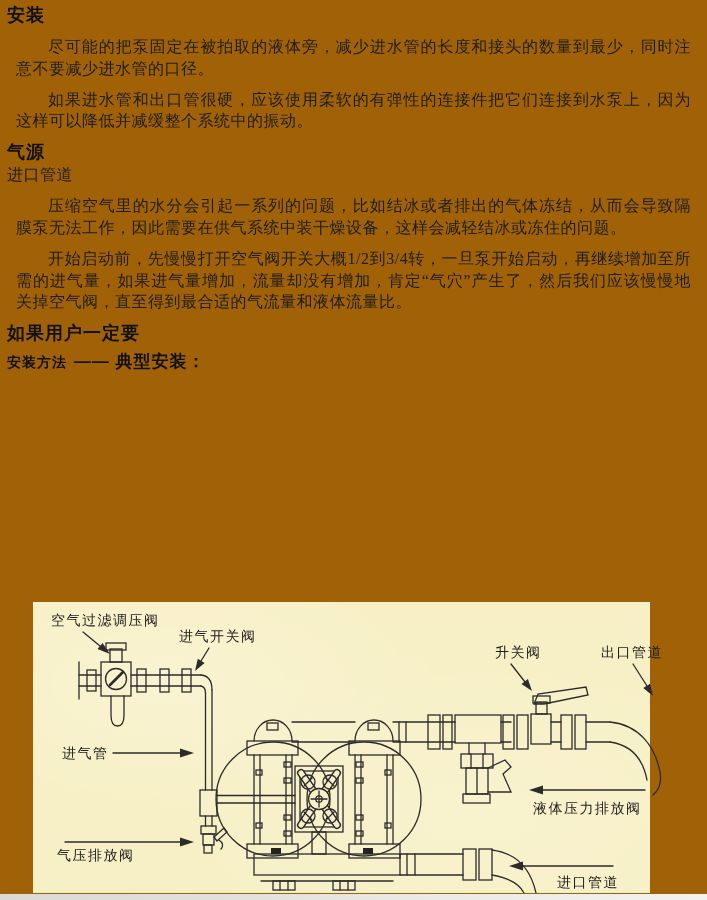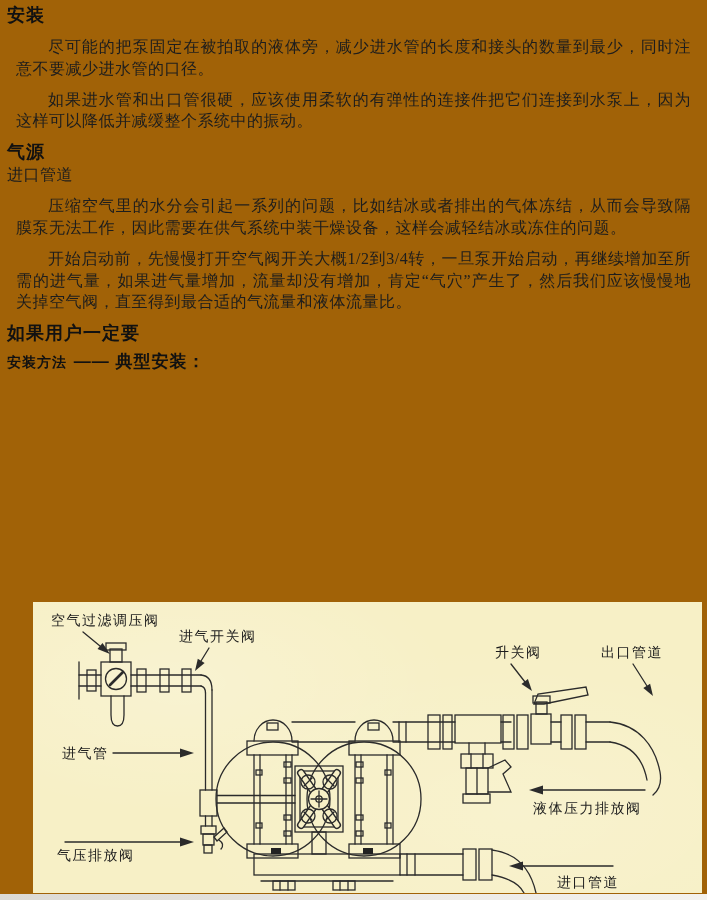--- a/index.html
+++ b/index.html
@@ -20,21 +20,21 @@
     font-size:16px;line-height:21.8px;margin:9px;text-indent:2em;
     text-align:justify;letter-spacing:0.5px;
   }
   .method-head{
     margin:2px 0 0 0;font-family:"Liberation Sans",sans-serif;font-weight:bold;color:#111;
     line-height:24px;
   }
   .method-title{font-size:14px;letter-spacing:1px;}
   .method-sub{font-size:17px;letter-spacing:1px;}
   .diagram-panel{
-    position:absolute;left:33px;top:602px;width:669px;height:291px;
+    position:absolute;left:33px;top:602px;width:617px;height:291px;
     background:
       radial-gradient(ellipse 420px 200px at 22% 28%, rgba(255,255,255,0.20), transparent 65%),
       radial-gradient(ellipse 520px 260px at 72% 72%, rgba(255,255,255,0.14), transparent 65%),
       #f7f0c6;
   }
   .diagram-panel svg{display:block;}
   .dlabel{
     font-family:"Liberation Serif",serif;font-size:14px;letter-spacing:1.5px;
   }
   .bottom-strip{

